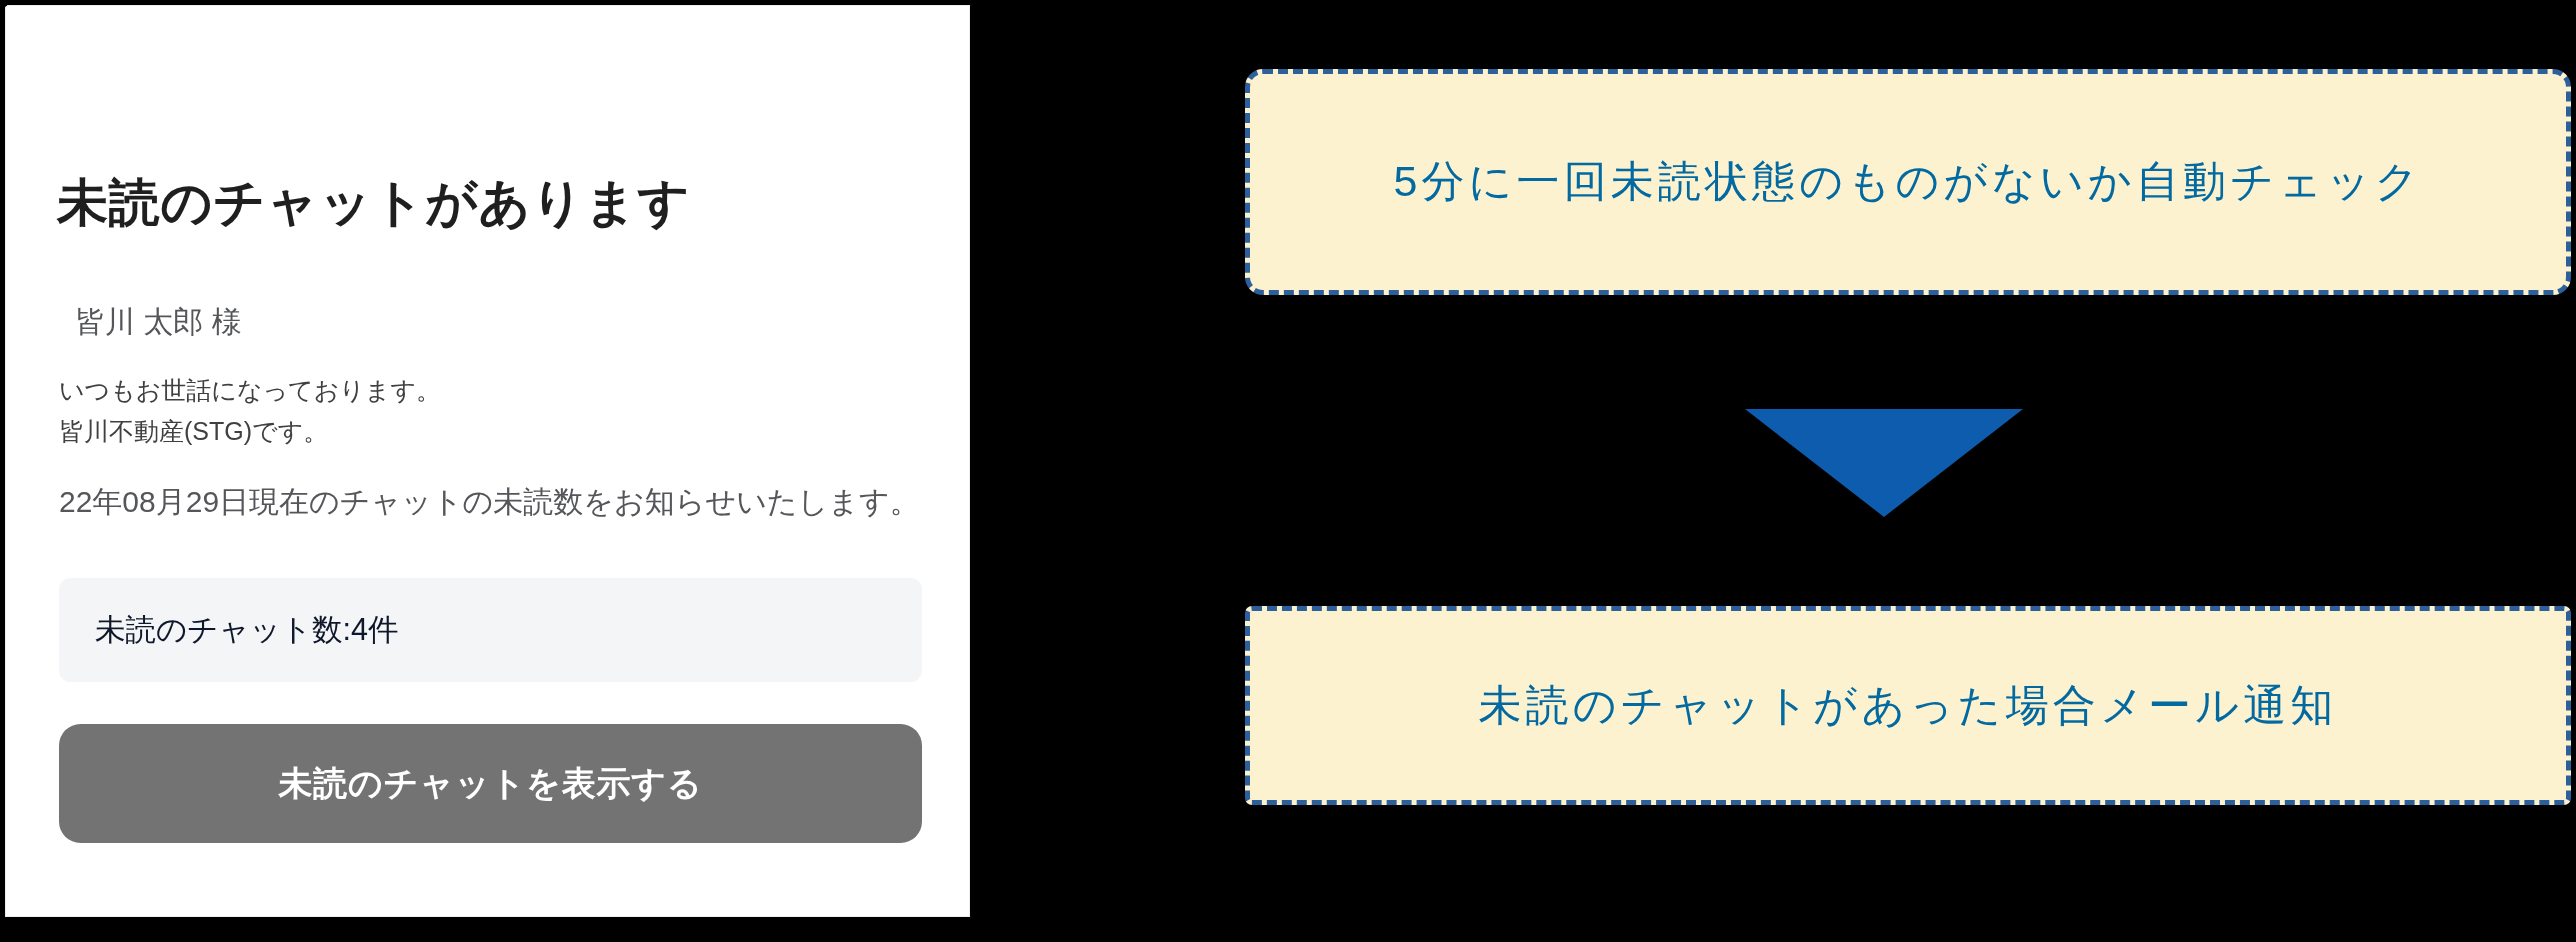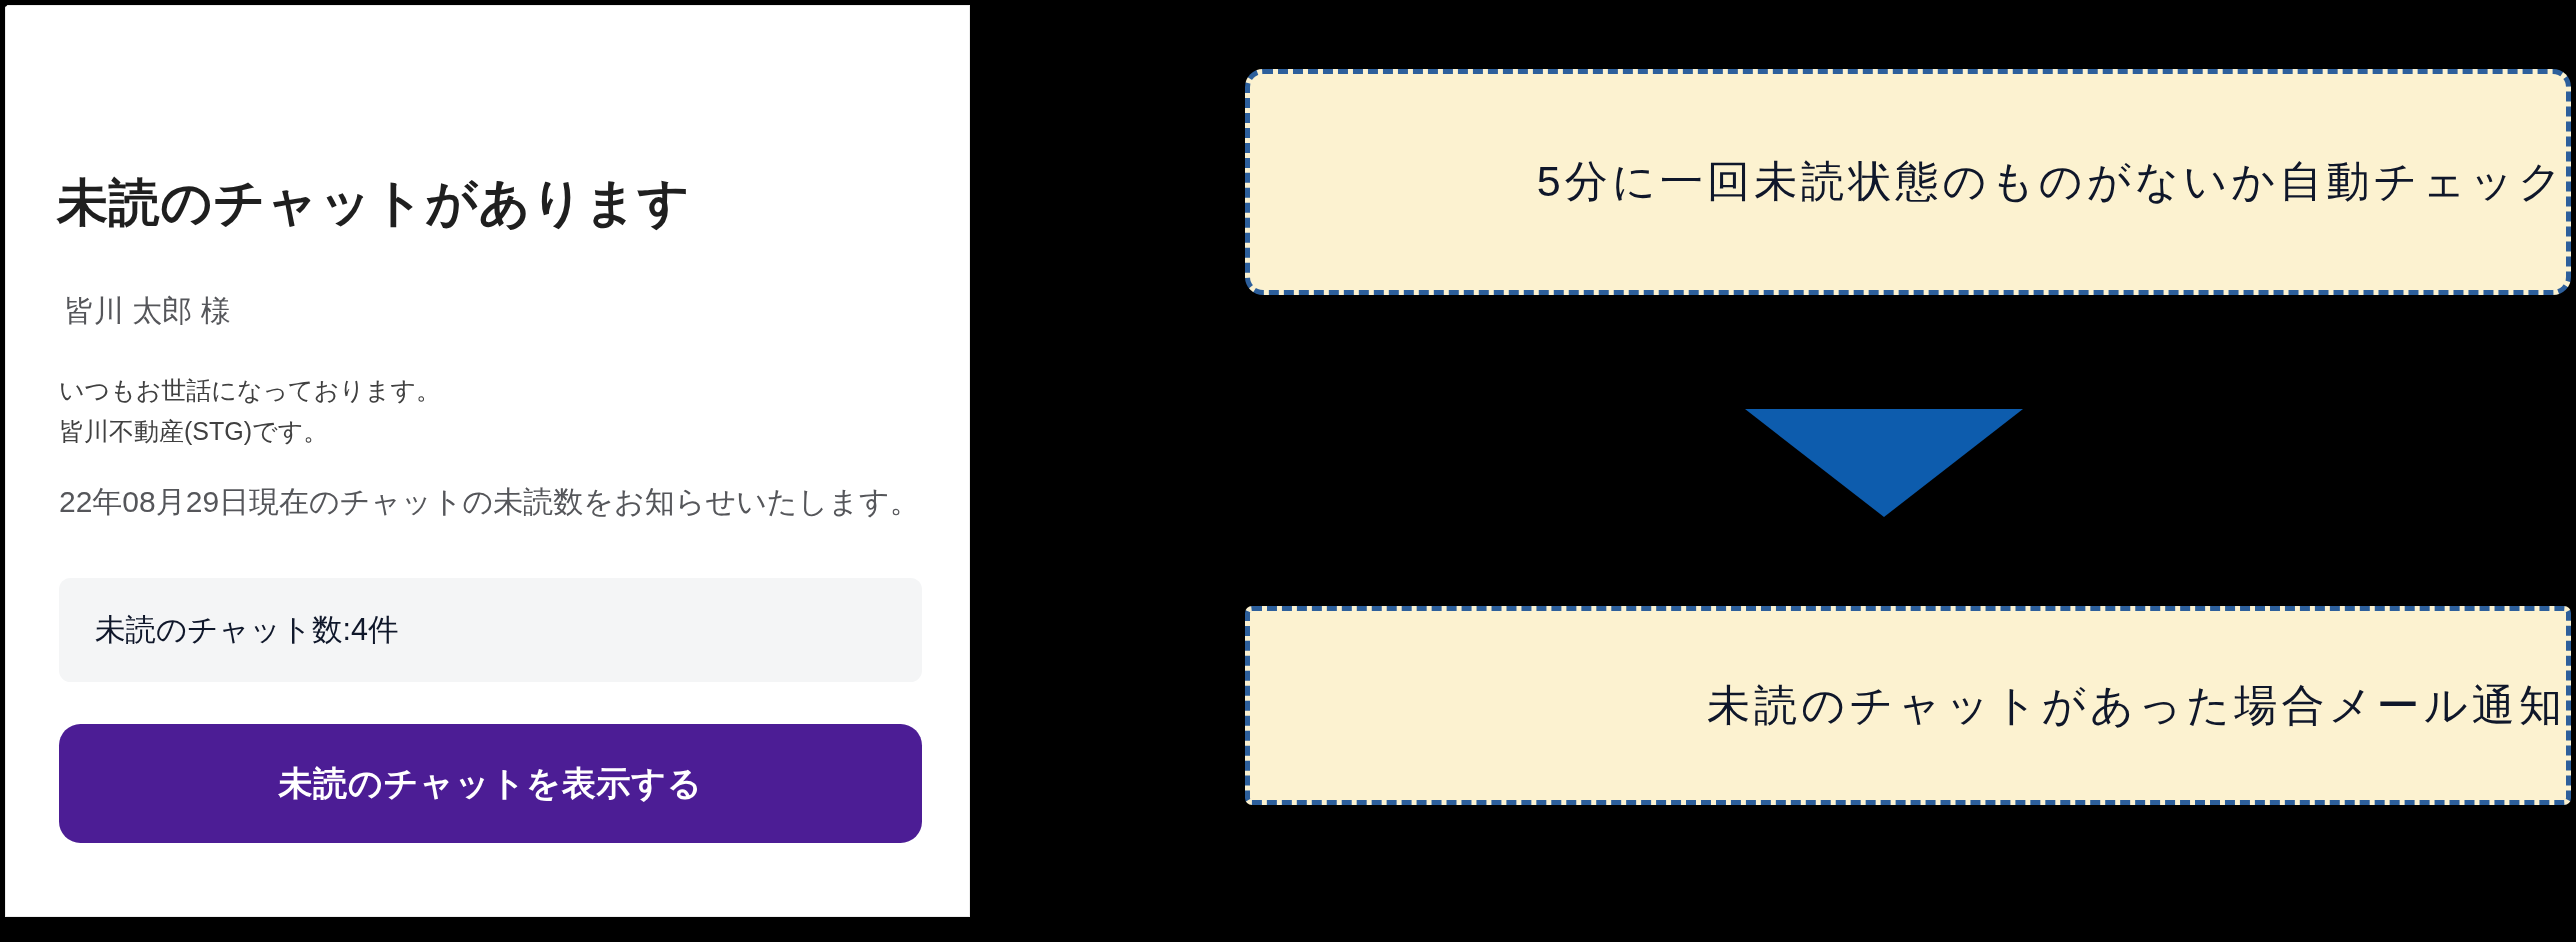--- a/index.html
+++ b/index.html
@@ -57,21 +57,21 @@
     font-size: 51px;
     font-weight: 700;
     color: #1f1f1f;
     letter-spacing: 0.8px;
     white-space: nowrap;
   }
   .recipient {
     position: absolute;
     left: 53px;
     top: 280px;
-    margin: 5px;
+    margin: 16px;
     font-size: 30px;
     color: #55565a;
     white-space: nowrap;
   }
   .greeting {
     position: absolute;
     left: 53px;
     top: 364px;
     margin: 0;
     font-size: 25px;
@@ -101,21 +101,21 @@
     padding: 0 36px;
     font-size: 30.5px;
     color: #0f172a;
   }
   .cta-button {
     position: absolute;
     left: 53px;
     top: 718px;
     width: 863px;
     height: 119px;
-    background: #4c1d95;
+    background: #737373;
     border: none;
     border-radius: 21.4px;
     color: #ffffff;
     font-family: inherit;
     font-size: 34px;
     font-weight: 700;
     letter-spacing: 0.8px;
     cursor: pointer;
   }
 
@@ -123,22 +123,22 @@
   .callout {
     position: absolute;
     left: 1245px;
     width: 1326px;
     background: #fcf2d0;
     border: 5px dashed #2d5f9b;
     border-radius: 18px;
     box-sizing: border-box;
     display: flex;
     align-items: center;
-    justify-content: flex-end;
-    color: #0f172a;
+    justify-content: center;
+    color: #0369a1;
     font-size: 43px;
     letter-spacing: 4.1px;
     white-space: nowrap;
   }
   .callout-top {
     top: 69px;
     height: 226px;
   }
   .callout-bottom {
     top: 606px;

